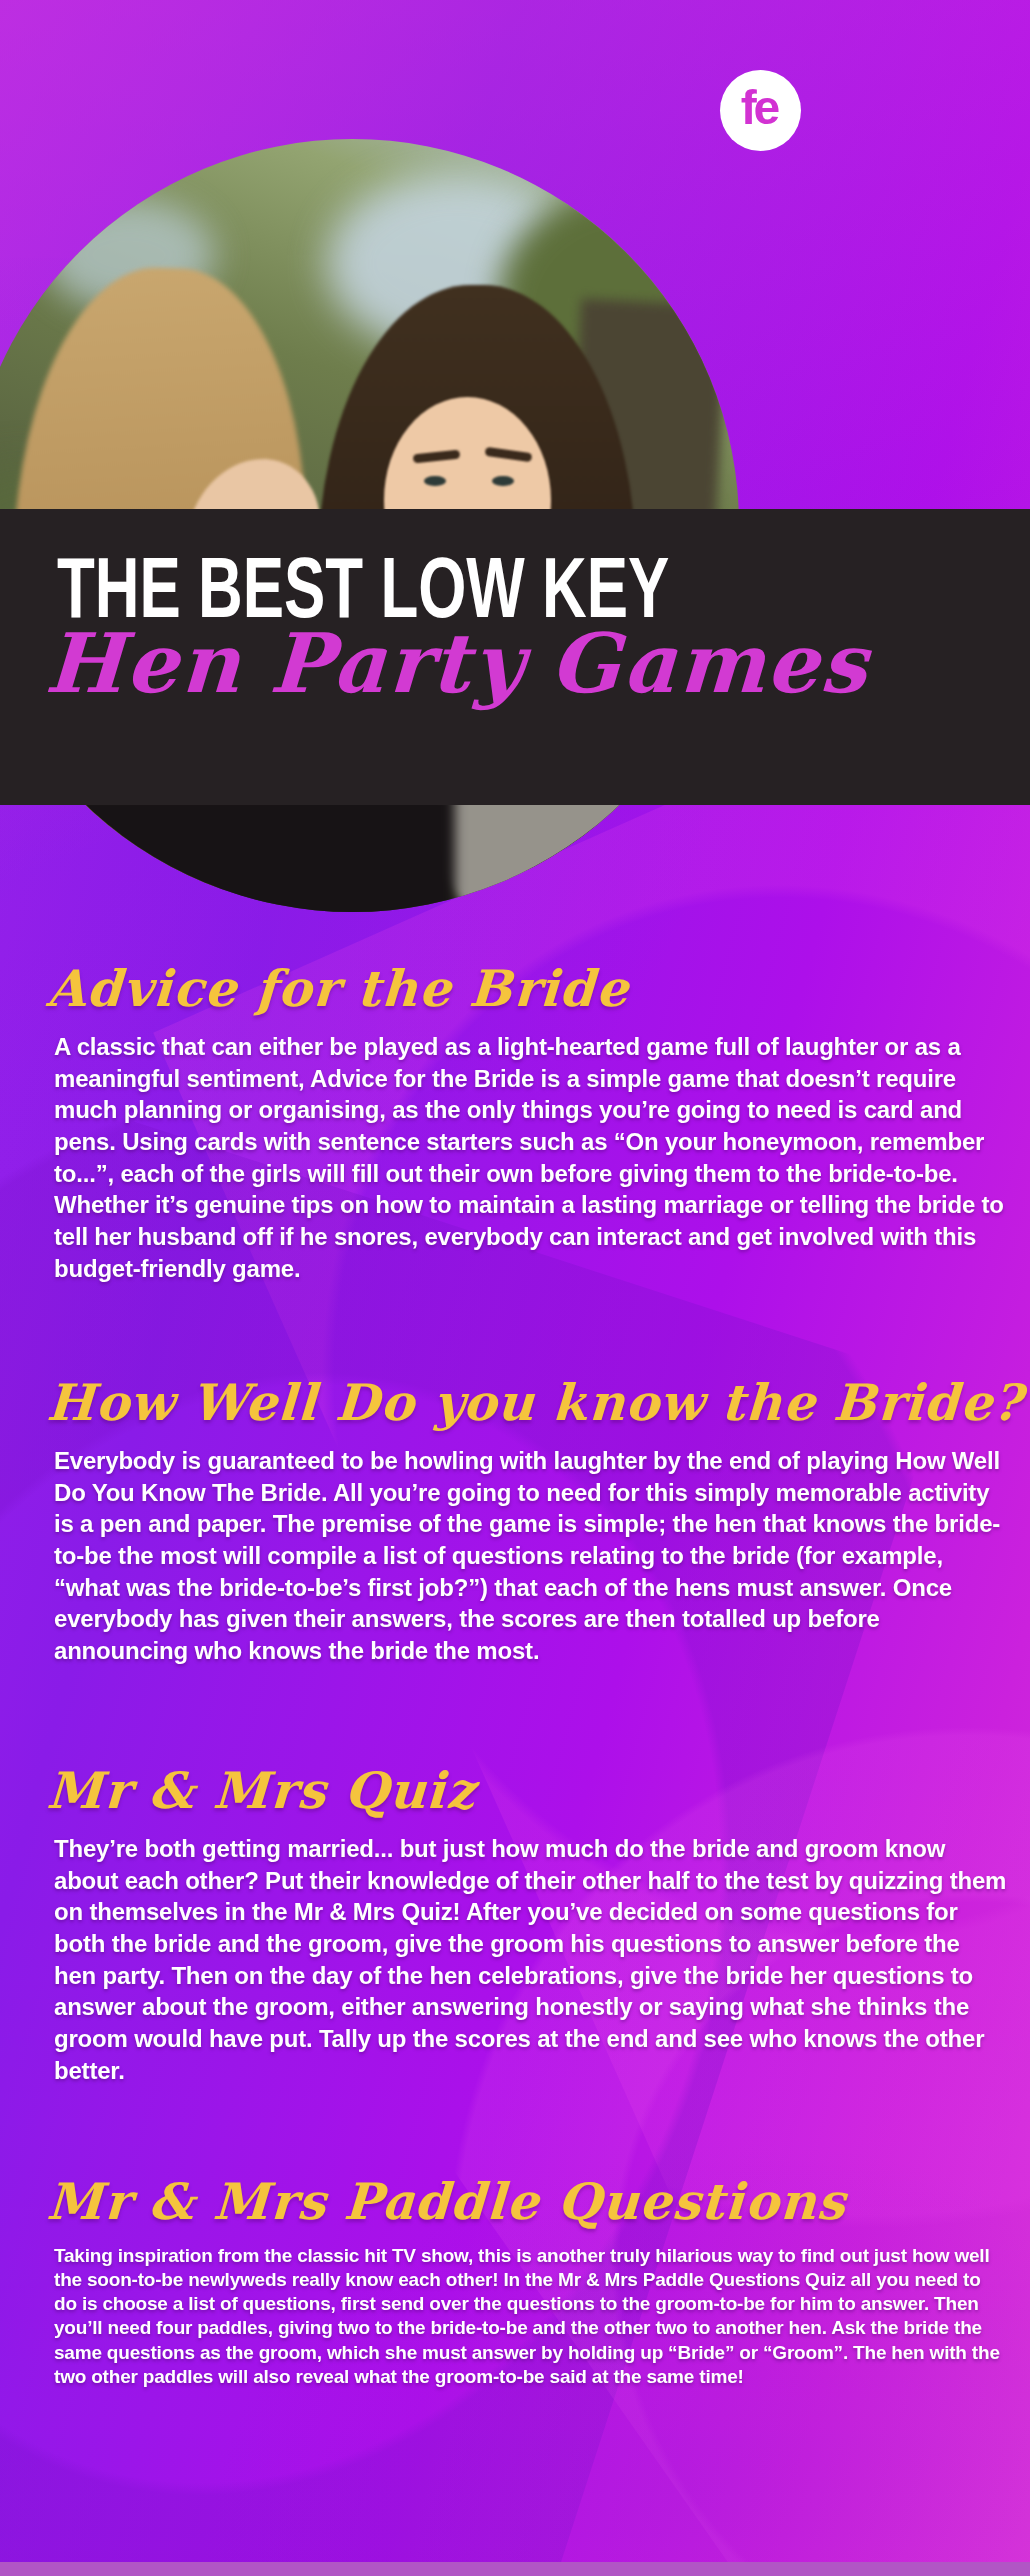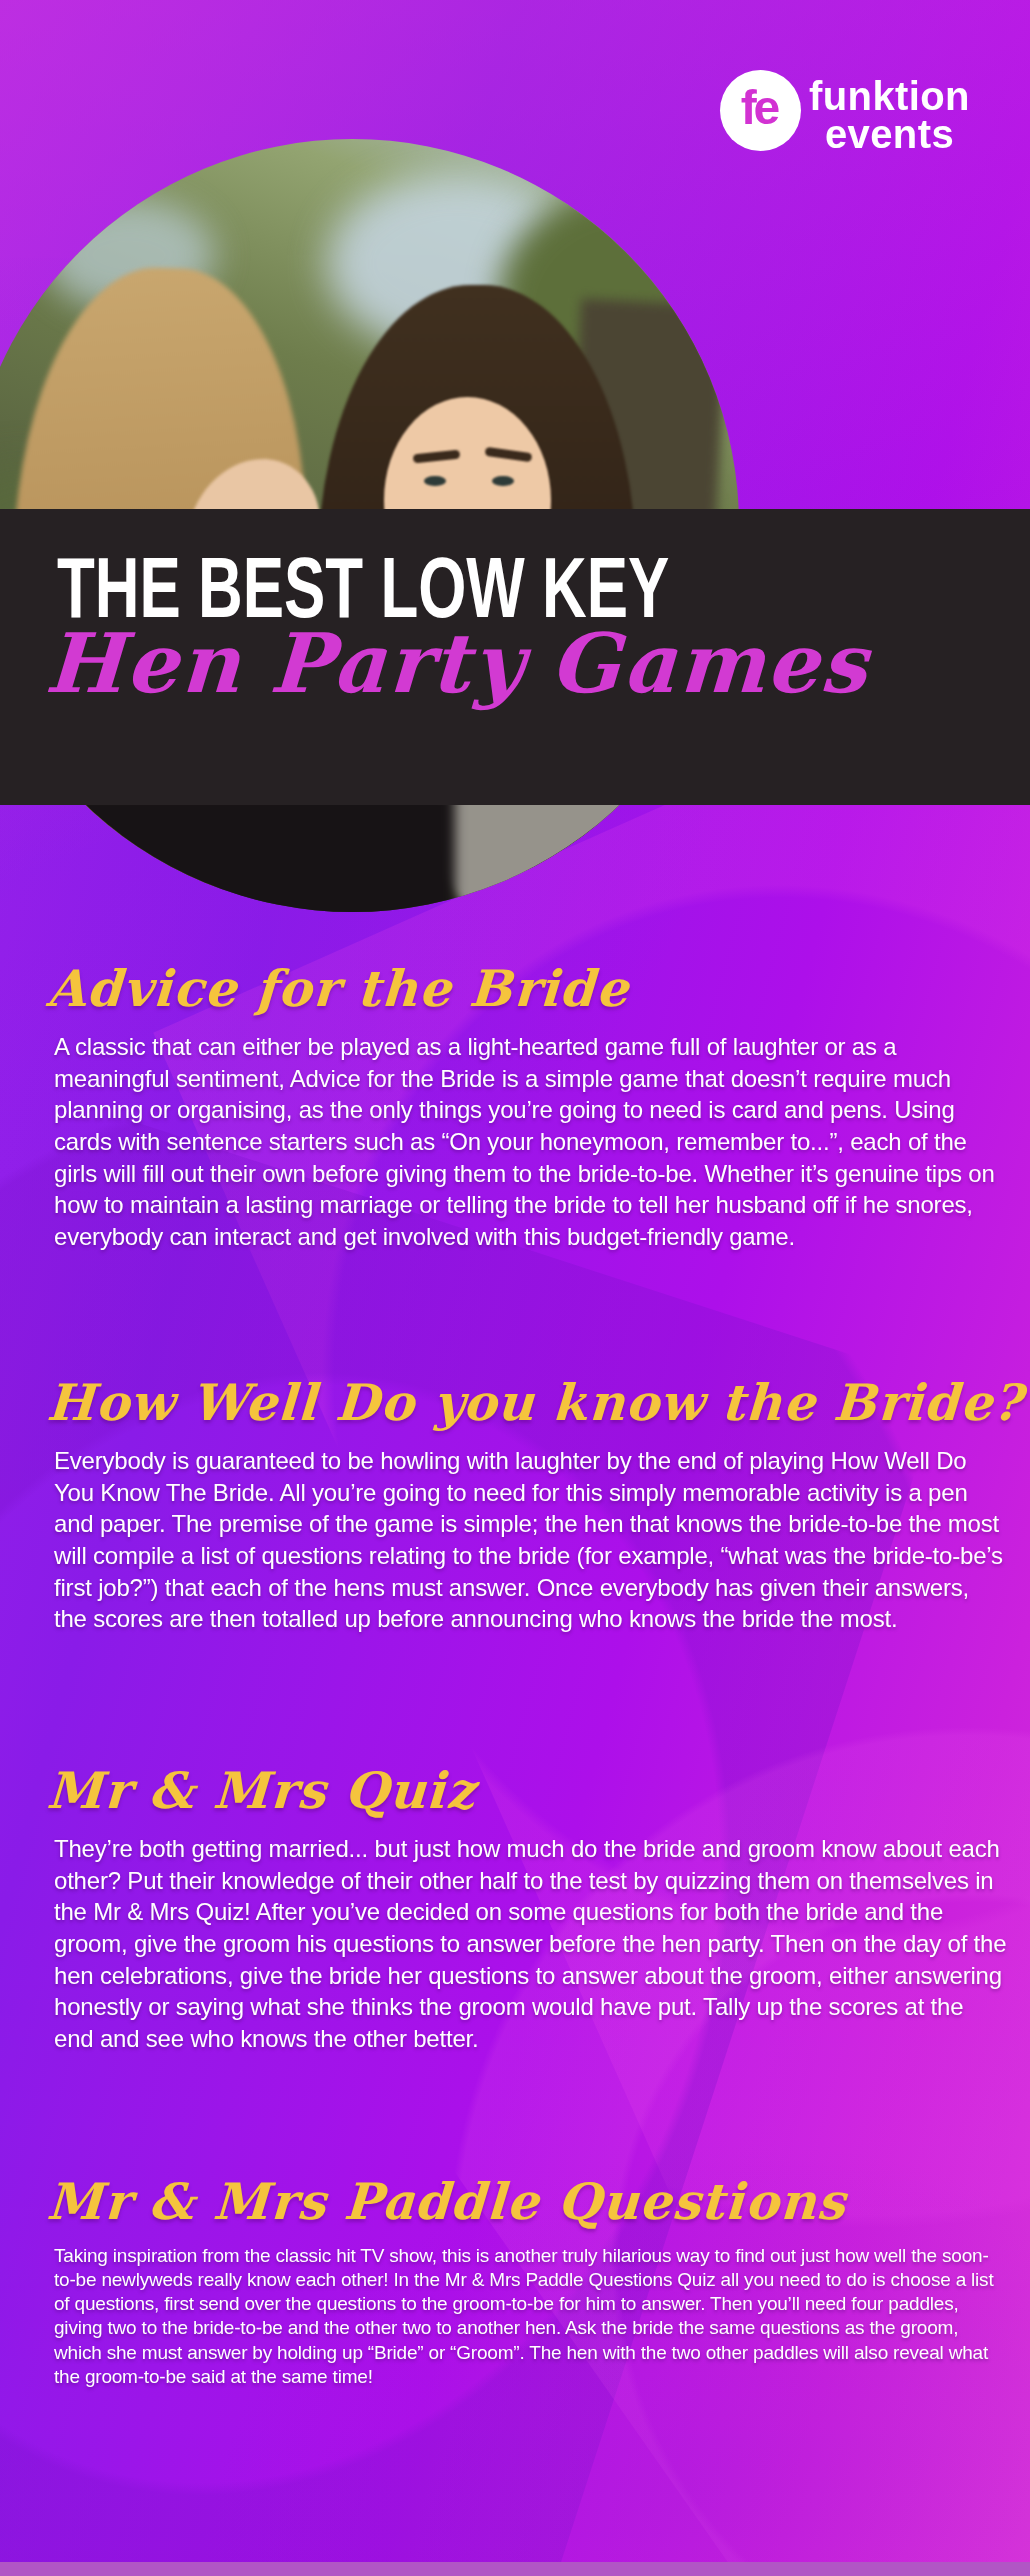--- a/index.html
+++ b/index.html
@@ -46,36 +46,36 @@
   .brow-l { left:447px; top:313px; width:47px; height:8.6px; background:#3a2a1c; border-radius:5.2px; transform:rotate(-6deg); filter:blur(0.9px); }
   .brow-r { left:519px; top:311px; width:47px; height:8.6px; background:#3a2a1c; border-radius:5.2px; transform:rotate(8deg); filter:blur(0.9px); }
   .eye-l { left:458px; top:337px; width:22px; height:10.3px; background:#2e3b38; border-radius:50%; filter:blur(0.9px); }
   .eye-r { left:526px; top:337px; width:22px; height:10.3px; background:#2e3b38; border-radius:50%; filter:blur(0.9px); }
   .smile { left:471px; top:402px; width:62px; height:31px; background:linear-gradient(180deg,#ffffff 0%, #f4ece4 45%, #94443a 100%); border-radius:6.9px 6.9px 34px 34px; filter:blur(0.4px); }
   .scarf { left:468px; top:584px; width:283px; height:197px; background:#96938b; border-radius:40%; transform:rotate(-10deg); filter:blur(4.3px); }
   .clothes { left:94px; top:653px; width:395px; height:189px; background:#171315; filter:blur(6px); }
   .jacket { left:678px; top:618px; width:155px; height:223px; background:#c9a73e; filter:blur(8.6px); opacity:.9; }
 
   
-  .logo { position:absolute; left:720px; top:70px; display:flex; align-items:flex-start; gap:8px; z-index:3; }
+  .logo { position:absolute; left:720px; top:70px; display:flex; align-items:flex-start; gap:24px; z-index:3; }
   .logo-mark { width:81px; height:81px; background:#ffffff; border-radius:50%; display:flex; align-items:center; justify-content:center; }
   .logo-mark span { color:#d232d2; font-size:48px; font-weight:bold; letter-spacing:-3.4px; transform:translate(-1.7px,-3.4px); }
   .logo-text { display:flex; flex-direction:column; align-items:center; color:#ffffff; font-weight:bold; line-height:0.95; margin-top:6.9px; }
   .logo-text .l1 { font-size:40px; letter-spacing:0.4px; }
   .logo-text .l2 { font-size:40px; letter-spacing:0.4px; }
 
   
   .banner { position:absolute; left:0; top:509px; width:1030px; height:296px; background:#262123; z-index:2; padding:39px 0 0 57px; }
   .banner-line1 { color:#ffffff; font-size:86px; font-weight:800; line-height:0.92; letter-spacing:0px; transform:scaleX(0.72); transform-origin:left top; white-space:nowrap; }
   .banner-line2 { color:#d23ad2; font-family:"DejaVu Serif", serif; font-style:italic; font-weight:bold; font-size:82px; line-height:1.0; letter-spacing:1.7px; transform:skewX(-6deg); transform-origin:left top; margin-top:-5.2px; white-space:nowrap; }
 
   
   .section { position:absolute; left:54px; width:953px; z-index:2; }
   .section h2 { color:#f5c43d; font-family:"DejaVu Serif", serif; font-style:italic; font-weight:bold; font-size:50px; line-height:1.05; letter-spacing:0.9px; transform:skewX(-6deg); transform-origin:left top; text-shadow:0 2.6px 3.4px rgba(80,0,110,0.35); margin-bottom:15.5px; white-space:nowrap; }
-  .section p { color:#ffffff; font-weight:normal; font-size:24px; line-height:1.32; letter-spacing:-0.2px; text-shadow:0 1.7px 3.4px rgba(70,0,100,0.45); }
+  .section p { color:#ffffff; font-weight:bold; font-size:24px; line-height:1.32; letter-spacing:-0.2px; text-shadow:0 1.7px 3.4px rgba(70,0,100,0.45); }
   .sec-1 { top:963px; }
   .sec-2 { top:1377px; }
   .sec-3 { top:1765px; }
   .sec-4 { top:2176px; }
   .sec-4 p { font-size:19px; line-height:1.27; }
 
   
   .bottom-strip { position:absolute; left:0; bottom:0; width:1030px; height:13.7px; background:#b156c5; z-index:2; }
 </style>
 </head>
@@ -108,24 +108,20 @@
     <div class="smile"></div>
     <div class="scarf"></div>
     <div class="clothes"></div>
     <div class="jacket"></div>
   </div>
 
   <header class="logo">
     <div class="logo-mark">
       <span>fe</span>
     </div>
-    <div class="logo-text">
-      <span class="l1">funktion</span>
-      <span class="l2">events</span>
-    </div>
   </header>
 
   <div class="banner">
     <div class="banner-line1">THE BEST LOW KEY</div>
     <div class="banner-line2">Hen Party Games</div>
   </div>
 
   <section class="section sec-1">
     <h2>Advice for the Bride</h2>
     <p>A classic that can either be played as a light-hearted game full of laughter or as a meaningful sentiment, Advice for the Bride is a simple game that doesn’t require much planning or organising, as the only things you’re going to need is card and pens. Using cards with sentence starters such as “On your honeymoon, remember to...”, each of the girls will fill out their own before giving them to the bride-to-be. Whether it’s genuine tips on how to maintain a lasting marriage or telling the bride to tell her husband off if he snores, everybody can interact and get involved with this budget-friendly game.</p>

